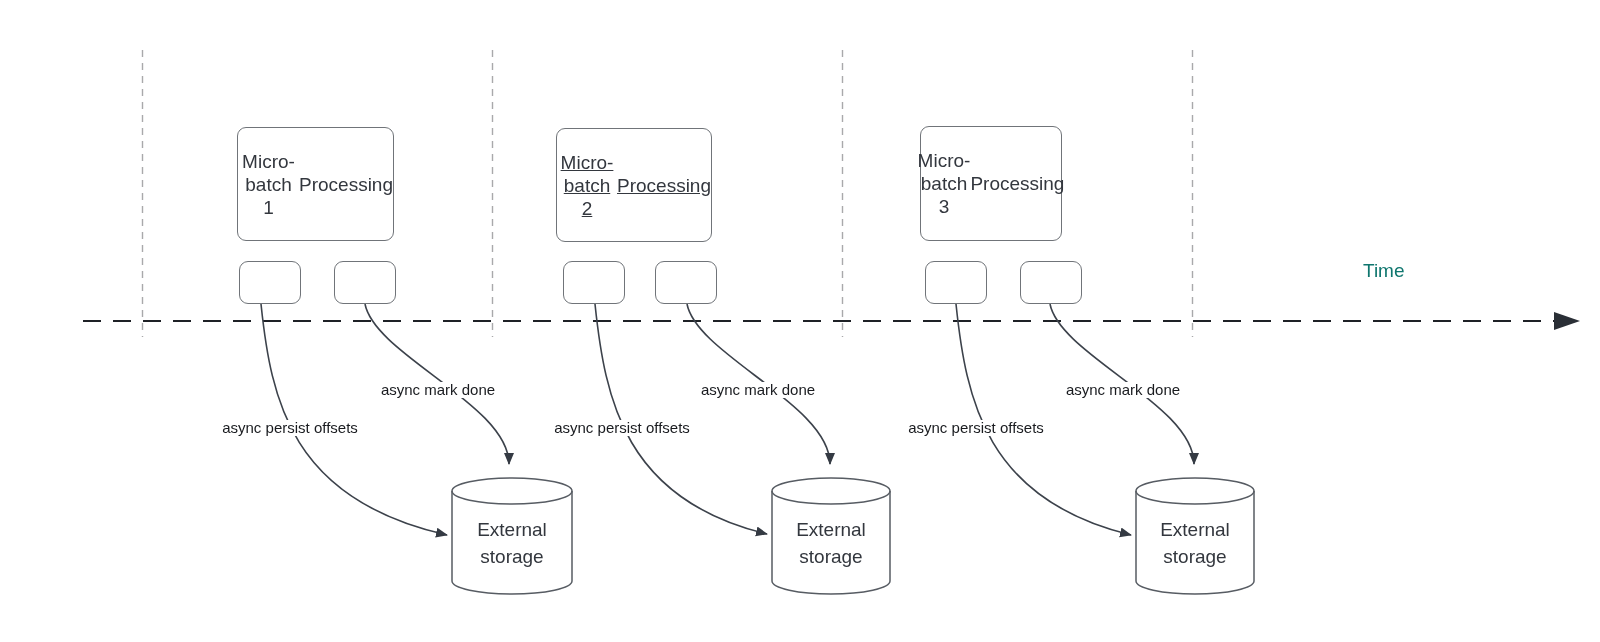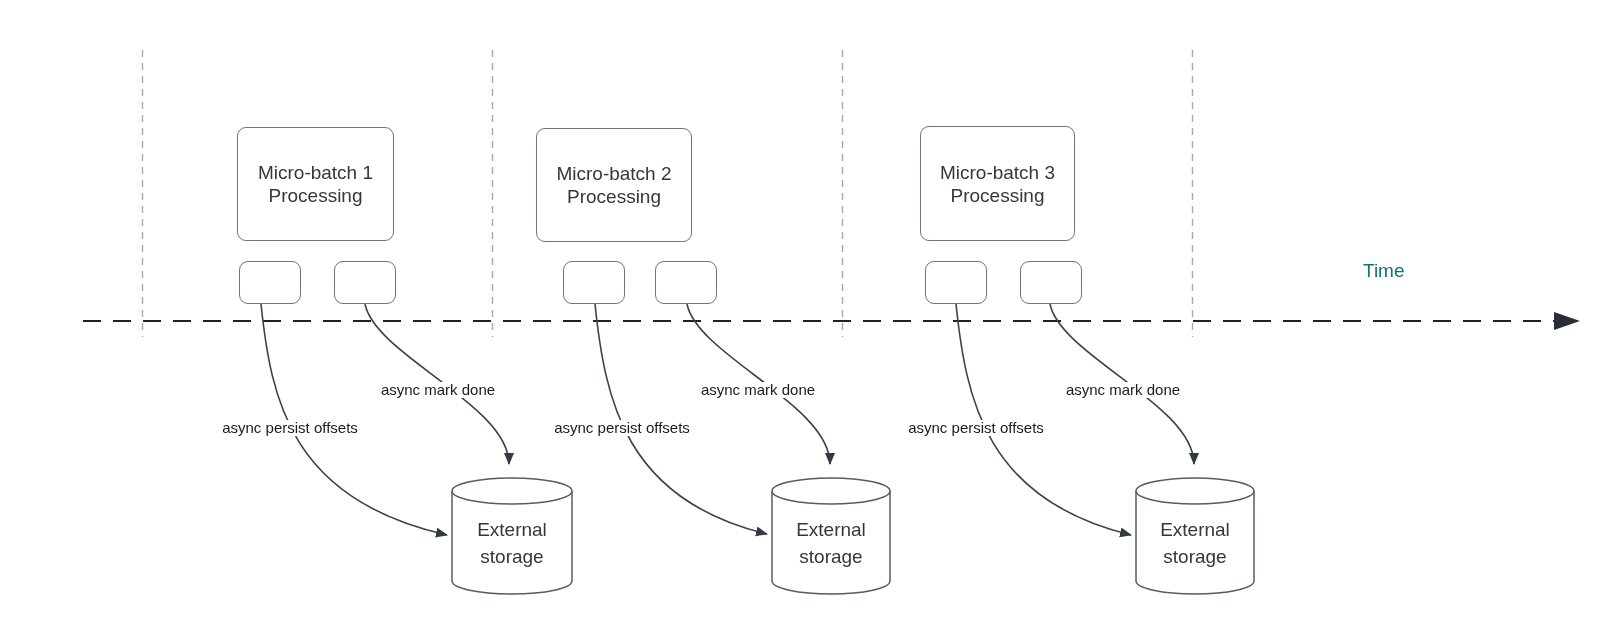--- a/index.html
+++ b/index.html
@@ -4,21 +4,21 @@
 <style>
   html,body { margin:0; padding:0; background:#ffffff; }
   .canvas {
     position:relative; width:1600px; height:642px; background:#ffffff;
     font-family:"Liberation Sans", sans-serif; overflow:hidden;
   }
   .layer { position:absolute; left:0; top:0; }
   .mb-box {
     position:absolute; box-sizing:border-box;
     border:1px solid #707479; border-radius:9px; background:#ffffff;
-    display:flex; flex-direction:column; align-items:center; justify-content:center;
+    display:flex; flex-direction:row; align-items:center; justify-content:center;
     color:#33373e; font-size:19px; line-height:23px; text-align:center;
   }
   .task-box {
     position:absolute; box-sizing:border-box; width:62px; height:43px;
     border:1px solid #707479; border-radius:9px; background:#ffffff;
   }
   .flow-label {
     position:absolute; transform:translateX(-50%);
     font-size:15px; font-weight:400; color:#191b1f;
     background:#ffffff; padding:0 3px; white-space:nowrap; line-height:16px;
@@ -81,34 +81,34 @@
   </div>
   <div class="task-box" style="left:239px; top:261px;"></div>
   <div class="task-box" style="left:334px; top:261px;"></div>
   <div class="flow-label" style="left:290px; top:420px;">async persist offsets</div>
   <div class="flow-label" style="left:438px; top:382px;">async mark done</div>
   <div class="storage-label" style="left:452px; top:516px; width:120px;">
     <div>External</div>
     <div>storage</div>
   </div>
 
-  <div class="mb-box" style="left:536px; top:128px; width:156px; height:114px;">
+  <div class="mb-box" style="left:556px; top:128px; width:156px; height:114px;text-decoration:underline;">
     <div>Micro-batch 2</div>
     <div>Processing</div>
   </div>
   <div class="task-box" style="left:563px; top:261px;"></div>
   <div class="task-box" style="left:655px; top:261px;"></div>
   <div class="flow-label" style="left:622px; top:420px;">async persist offsets</div>
   <div class="flow-label" style="left:758px; top:382px;">async mark done</div>
   <div class="storage-label" style="left:772px; top:516px; width:118px;">
     <div>External</div>
     <div>storage</div>
   </div>
 
-  <div class="mb-box" style="left:920px; top:126px; width:155px; height:115px;">
+  <div class="mb-box" style="left:920px; top:126px; width:142px; height:115px;">
     <div>Micro-batch 3</div>
     <div>Processing</div>
   </div>
   <div class="task-box" style="left:925px; top:261px;"></div>
   <div class="task-box" style="left:1020px; top:261px;"></div>
   <div class="flow-label" style="left:976px; top:420px;">async persist offsets</div>
   <div class="flow-label" style="left:1123px; top:382px;">async mark done</div>
   <div class="storage-label" style="left:1136px; top:516px; width:118px;">
     <div>External</div>
     <div>storage</div>

